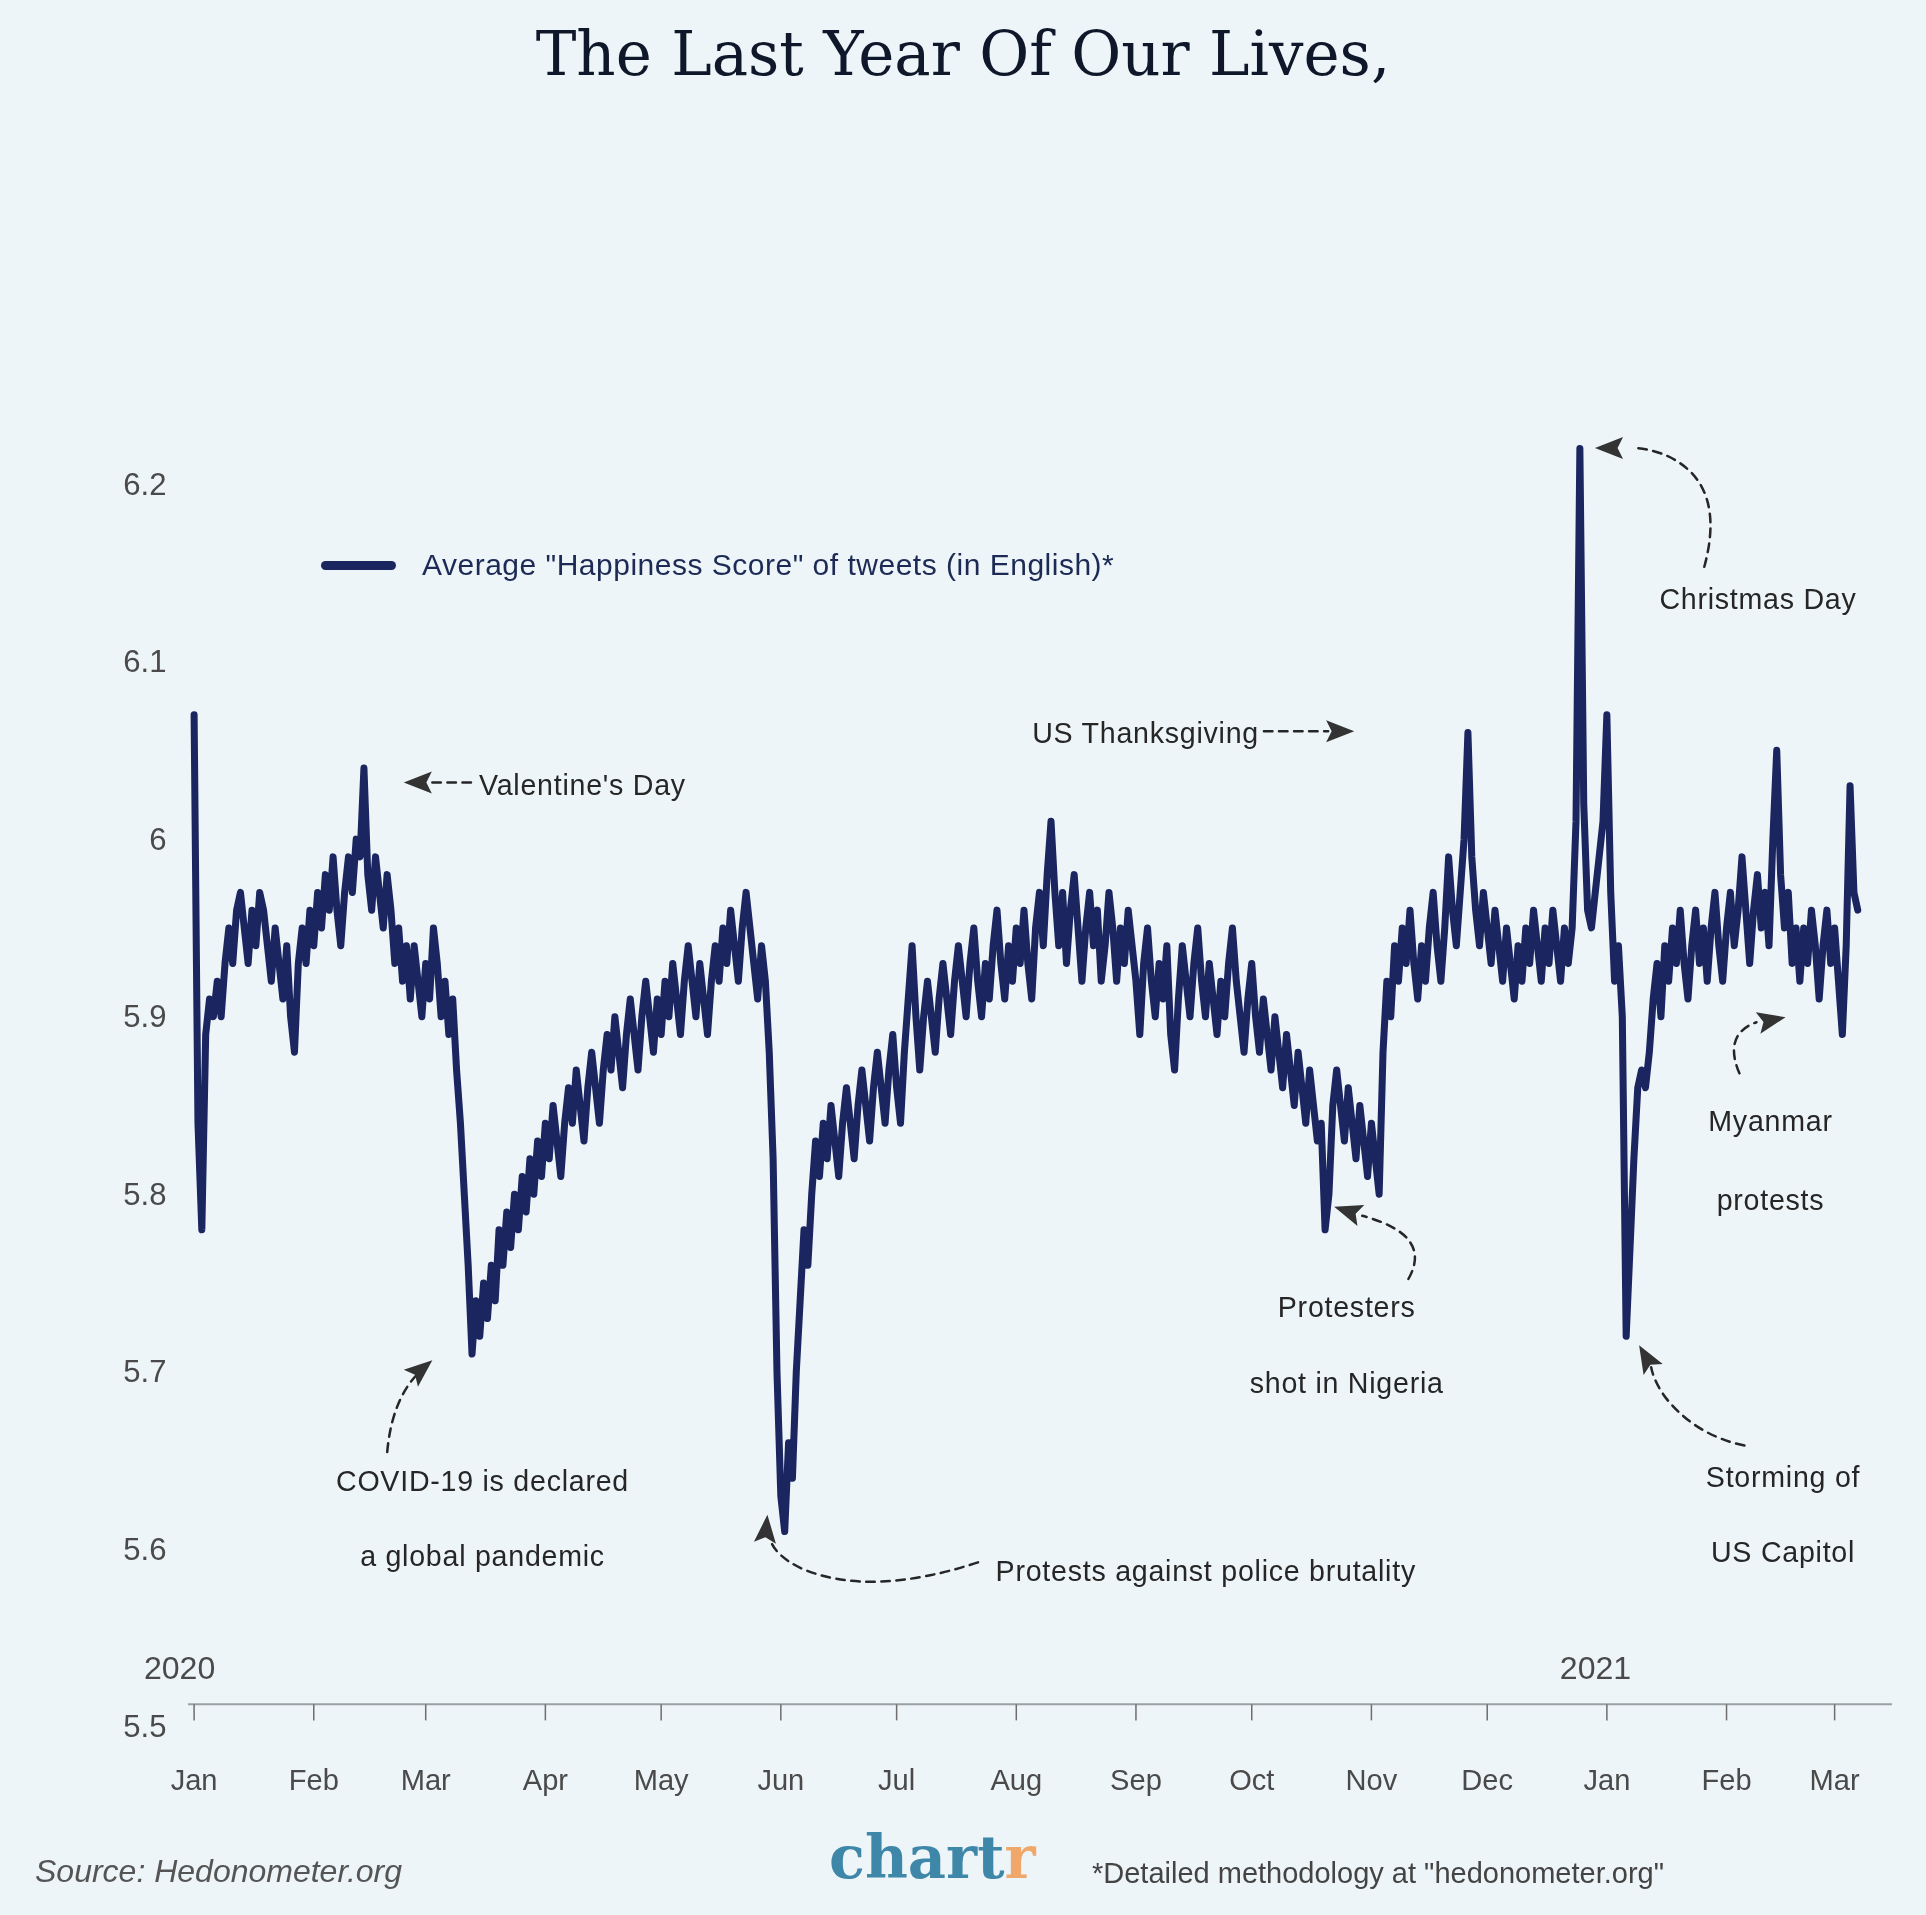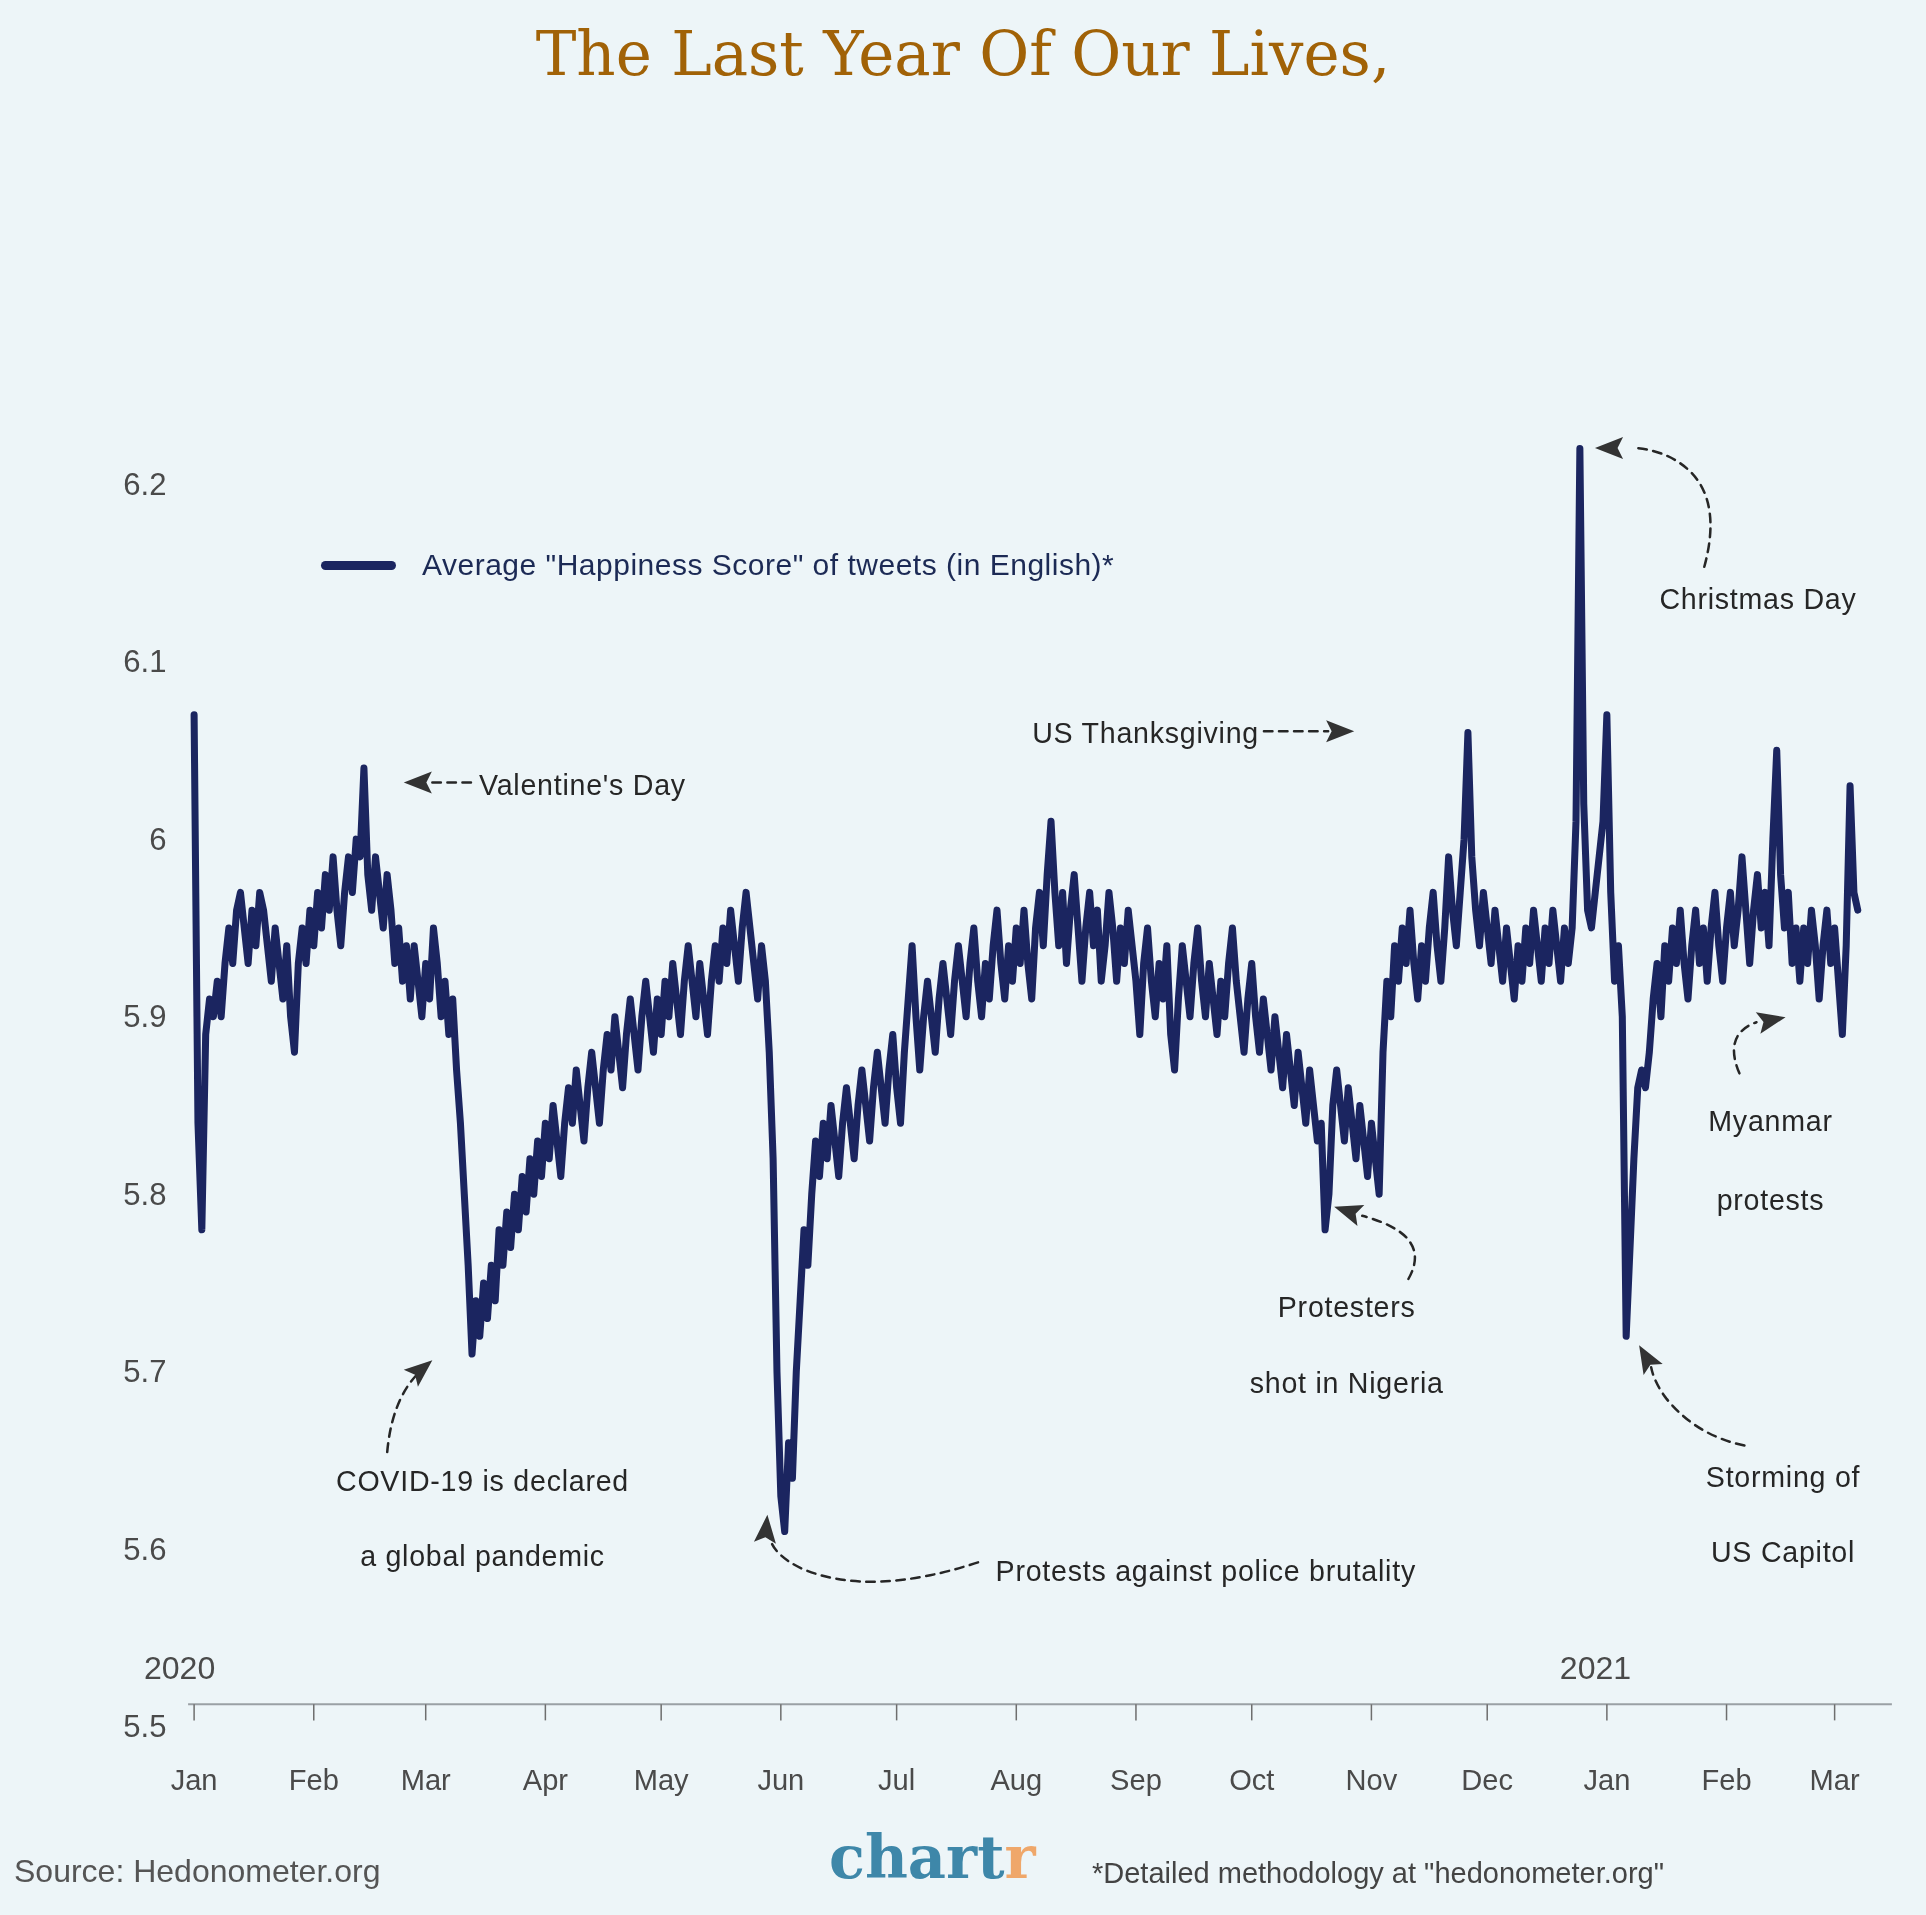--- a/index.html
+++ b/index.html
@@ -7,39 +7,39 @@
     width:1926px;height:1915px;
     background:#edf5f8;
     position:relative;
     overflow:hidden;
     font-family:"Liberation Sans",sans-serif;
   }
   .title{
     position:absolute;top:14px;left:0;width:100%;
     text-align:center;
     font-family:"DejaVu Serif",serif;
-    color:#a16207;
+    color:#0f172a;
     font-size:61px;
     line-height:1.32;
   }
   .legend{
     position:absolute;left:321px;top:548px;
     display:flex;align-items:center;gap:26px;
   }
   .legend-swatch{
     width:75px;height:9px;border-radius:4.5px;
     background:#1b2560;
   }
   .legend-label{
     font-size:30px;color:#1c2a55;letter-spacing:0.5px;
   }
   svg{position:absolute;left:0;top:0;}
   .footer-source{
-    position:absolute;left:14px;top:1853px;
-    font-size:32px;color:#555;
+    position:absolute;left:35px;top:1853px;
+    font-size:32px;color:#555;font-style:italic;
   }
   .footer-logo{
     position:absolute;left:829px;top:1823px;
     font-family:"DejaVu Serif",serif;
     font-weight:bold;
     font-size:59px;
   }
   .footer-logo .c1{color:#3e87a9;}
   .footer-logo .c2{color:#efa76a;}
   .footer-method{

